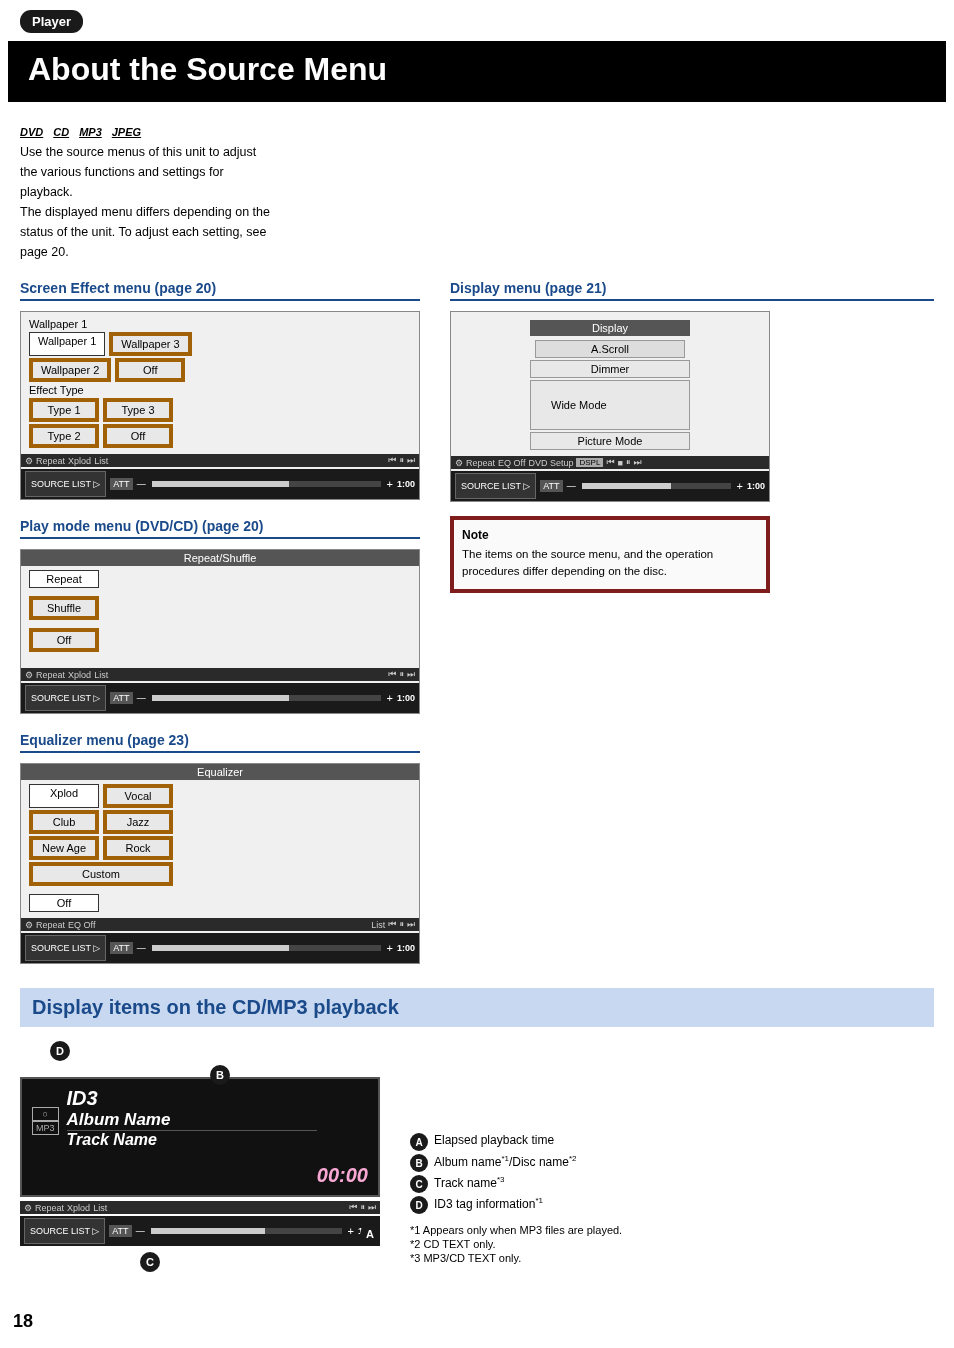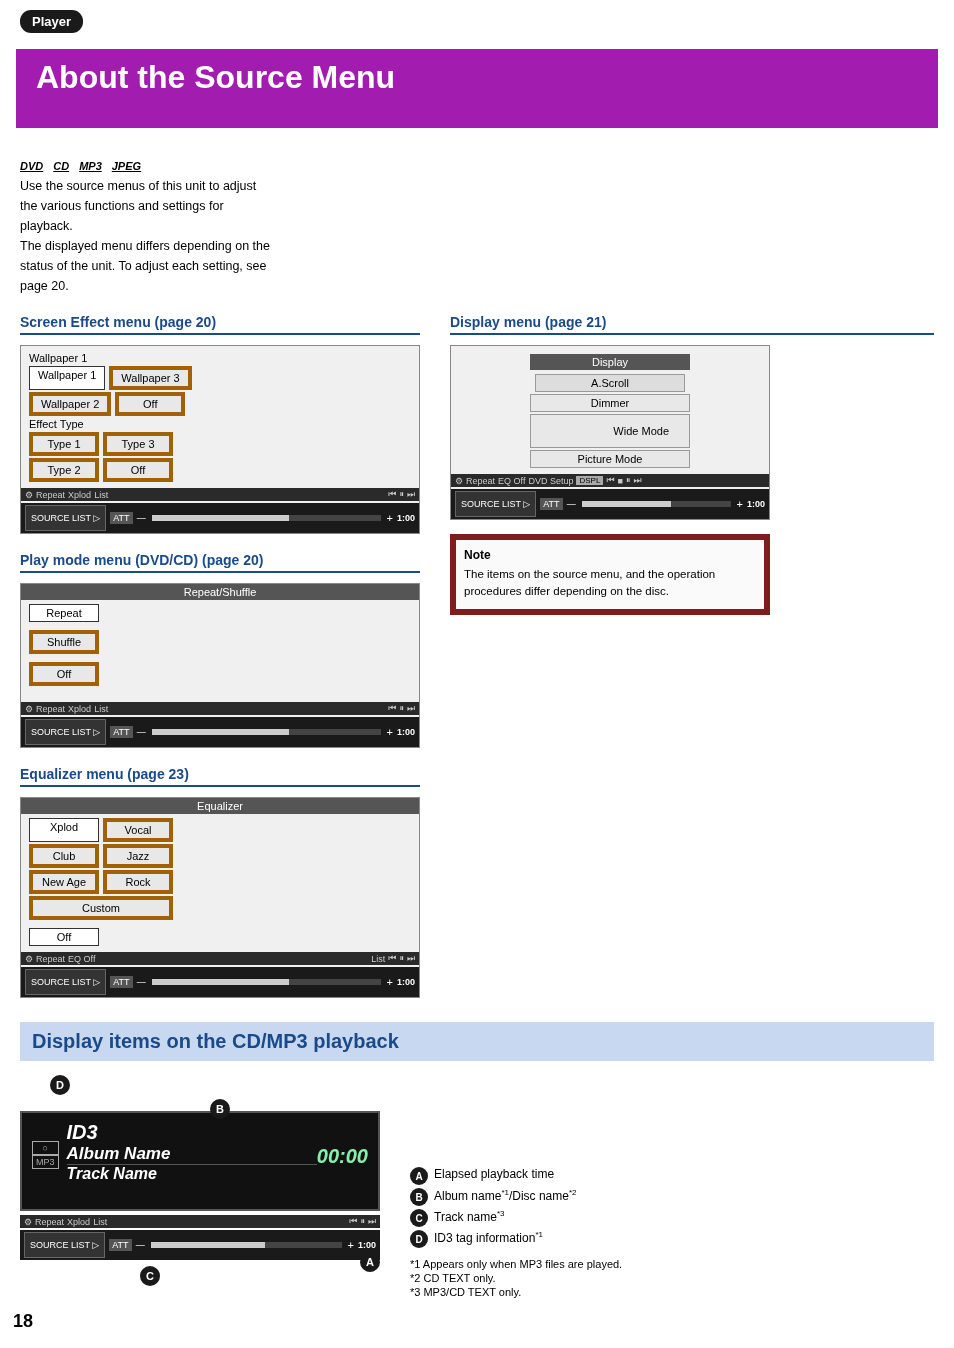--- a/index.html
+++ b/index.html
@@ -18,23 +18,23 @@
       color: #fff;
       padding: 4px 12px;
       font-size: 13px;
       font-weight: bold;
       display: inline-block;
       margin: 10px 0 0 20px;
       border-radius: 11px;
     }
 
     .page-title-bar {
-      background: #a21caf;
-      padding: 10px 20px 32px 20px;
-      margin: 16px;
+      background: #000000;
+      padding: 10px 20px 14px 20px;
+      margin: 8px;
     }
     .page-title-bar h1 {
       font-size: 32px;
       font-weight: bold;
       color: #fff;
     }
 
     .content {
       padding: 16px 20px;
     }
@@ -189,21 +189,21 @@
       font-size: 12px;
     }
     .footnotes {
       margin-top: 10px;
       font-size: 11px;
     }
     .footnotes p { margin-bottom: 2px; }
 
     
     .note-box {
-      border: 6px solid #7f1d1d;
+      border: 4px solid #7f1d1d;
       padding: 8px;
       margin-top: 12px;
       background: #fafafa;
     }
     .note-box .note-title {
       font-weight: bold;
       font-size: 12px;
       margin-bottom: 4px;
     }
     .note-box .note-text {
@@ -398,21 +398,21 @@
     </div>
 
     <div class="col-right">
 
       <div class="section-heading">Display menu (page 21)</div>
       <div class="menu-box" style="width: 320px;">
         <div class="menu-box-content" style="padding: 4px 20px;">
           <div style="background: #555; color: #fff; text-align: center; padding: 2px 20px; margin: 4px auto; width: 160px; font-size: 11px;">Display</div>
           <div style="background: #ddd; border: 1px solid #999; text-align: center; padding: 2px 20px; margin: 2px auto; width: 150px; font-size: 11px;">A.Scroll</div>
           <div style="background: #e8e8e8; border: 1px solid #999; text-align: center; padding: 2px 20px; margin: 2px auto; width: 160px; font-size: 11px;">Dimmer</div>
-          <div style="background: #e8e8e8; border: 1px solid #999; text-align: right; padding: 10px 20px; margin: 2px auto; width: 160px; font-size: 11px;">Wide Mode</div>
+          <div style="background: #e8e8e8; border: 1px solid #999; text-align: left; padding: 18px 20px; margin: 2px auto; width: 160px; font-size: 11px;">Wide Mode</div>
           <div style="background: #e8e8e8; border: 1px solid #999; text-align: center; padding: 2px 20px; margin: 2px auto; width: 160px; font-size: 11px;">Picture Mode</div>
         </div>
         <div class="status-top">
           <span>⚙</span>
           <span>Repeat</span>
           <span>EQ Off</span>
           <span>DVD Setup</span>
           <span style="background:#aaa; color:#000; padding: 0 3px; font-size:8px;">DSPL</span>
           <span>⏮</span>
           <span>■</span>
@@ -462,21 +462,21 @@
             </div>
             <div style="flex: 1;">
 
               <div style="display: flex; align-items: baseline; gap: 6px;">
                 <span style="font-size: 20px; font-weight: bold; font-style: italic; color: #fff;">ID3</span>
               </div>
               <div style="font-size: 17px; font-weight: bold; font-style: italic; color: #fff; border-bottom: 1px solid #555;">Album Name</div>
               <div style="font-size: 16px; font-weight: bold; font-style: italic; color: #fff;">Track Name</div>
             </div>
 
-            <div style="font-size: 20px; font-weight: bold; font-style: italic; color: #86efac; margin-top: 24px;">00:00</div>
+            <div style="font-size: 20px; font-weight: bold; font-style: italic; color: #f9a8d4; margin-top: 77px;">00:00</div>
           </div>
         </div>
 
         <div class="status-top">
           <span>⚙</span>
           <span>Repeat</span>
           <span>Xplod</span>
           <span>List</span>
           <span style="flex:1"></span>
           <span>⏮</span>

